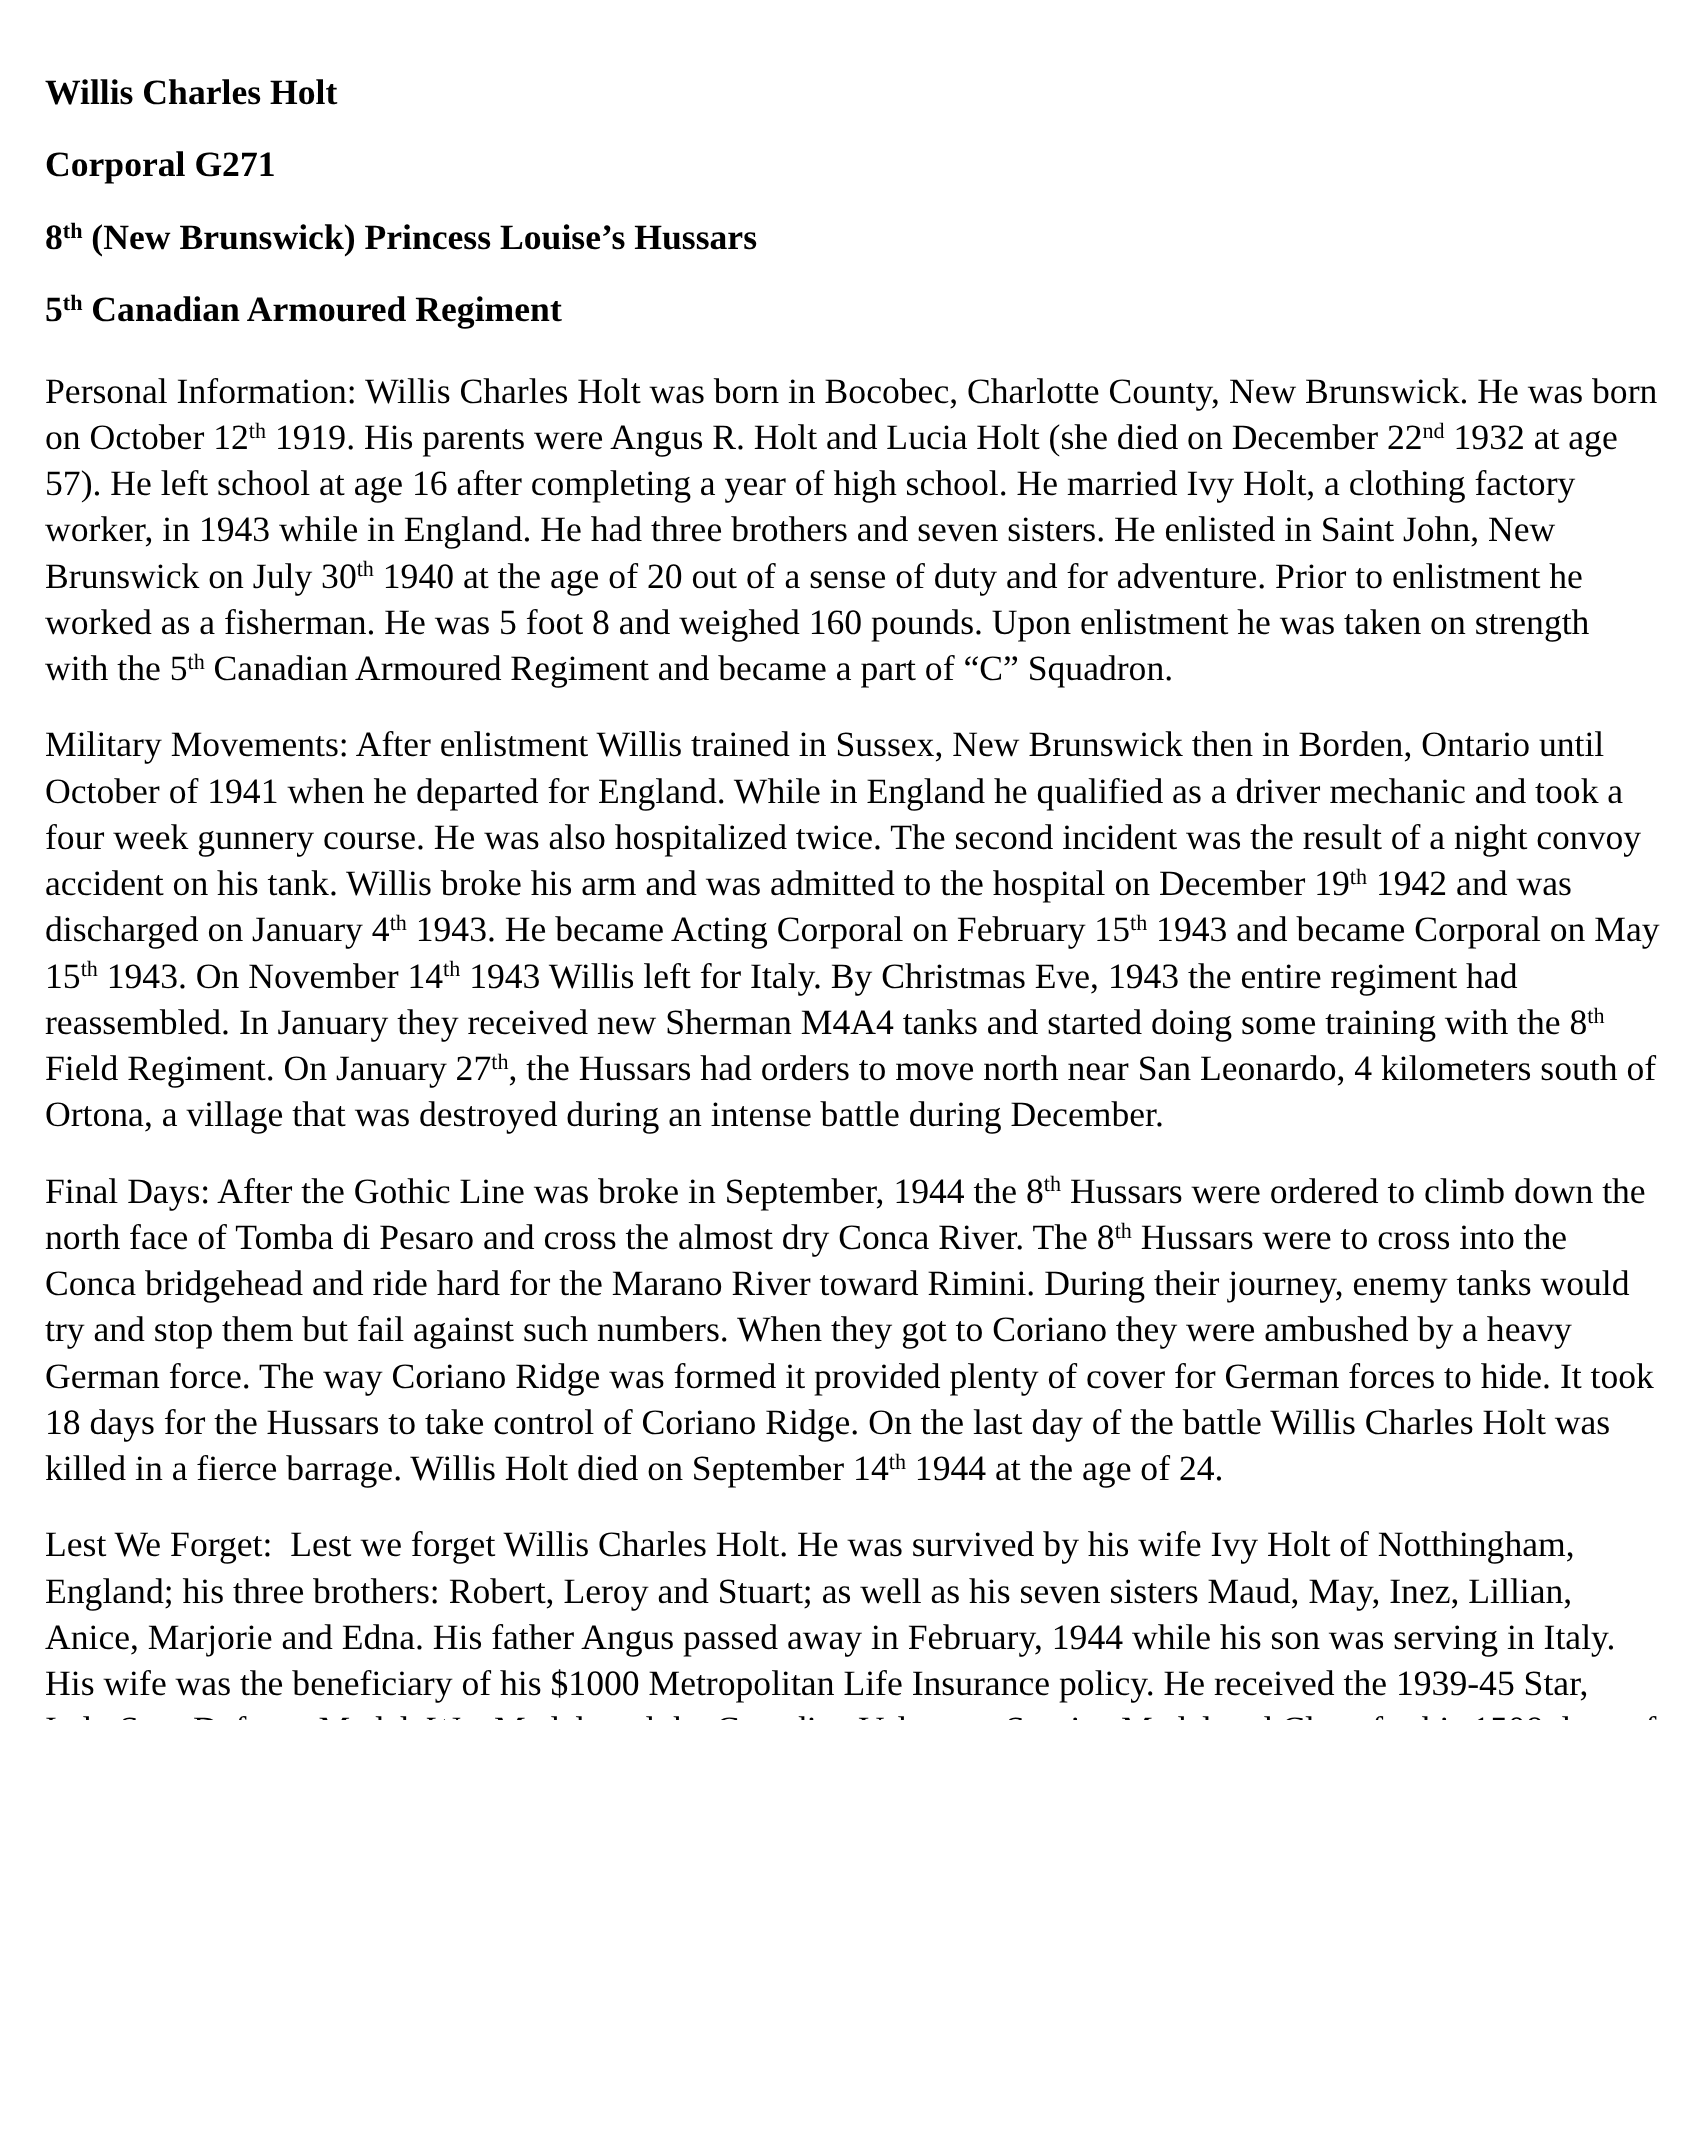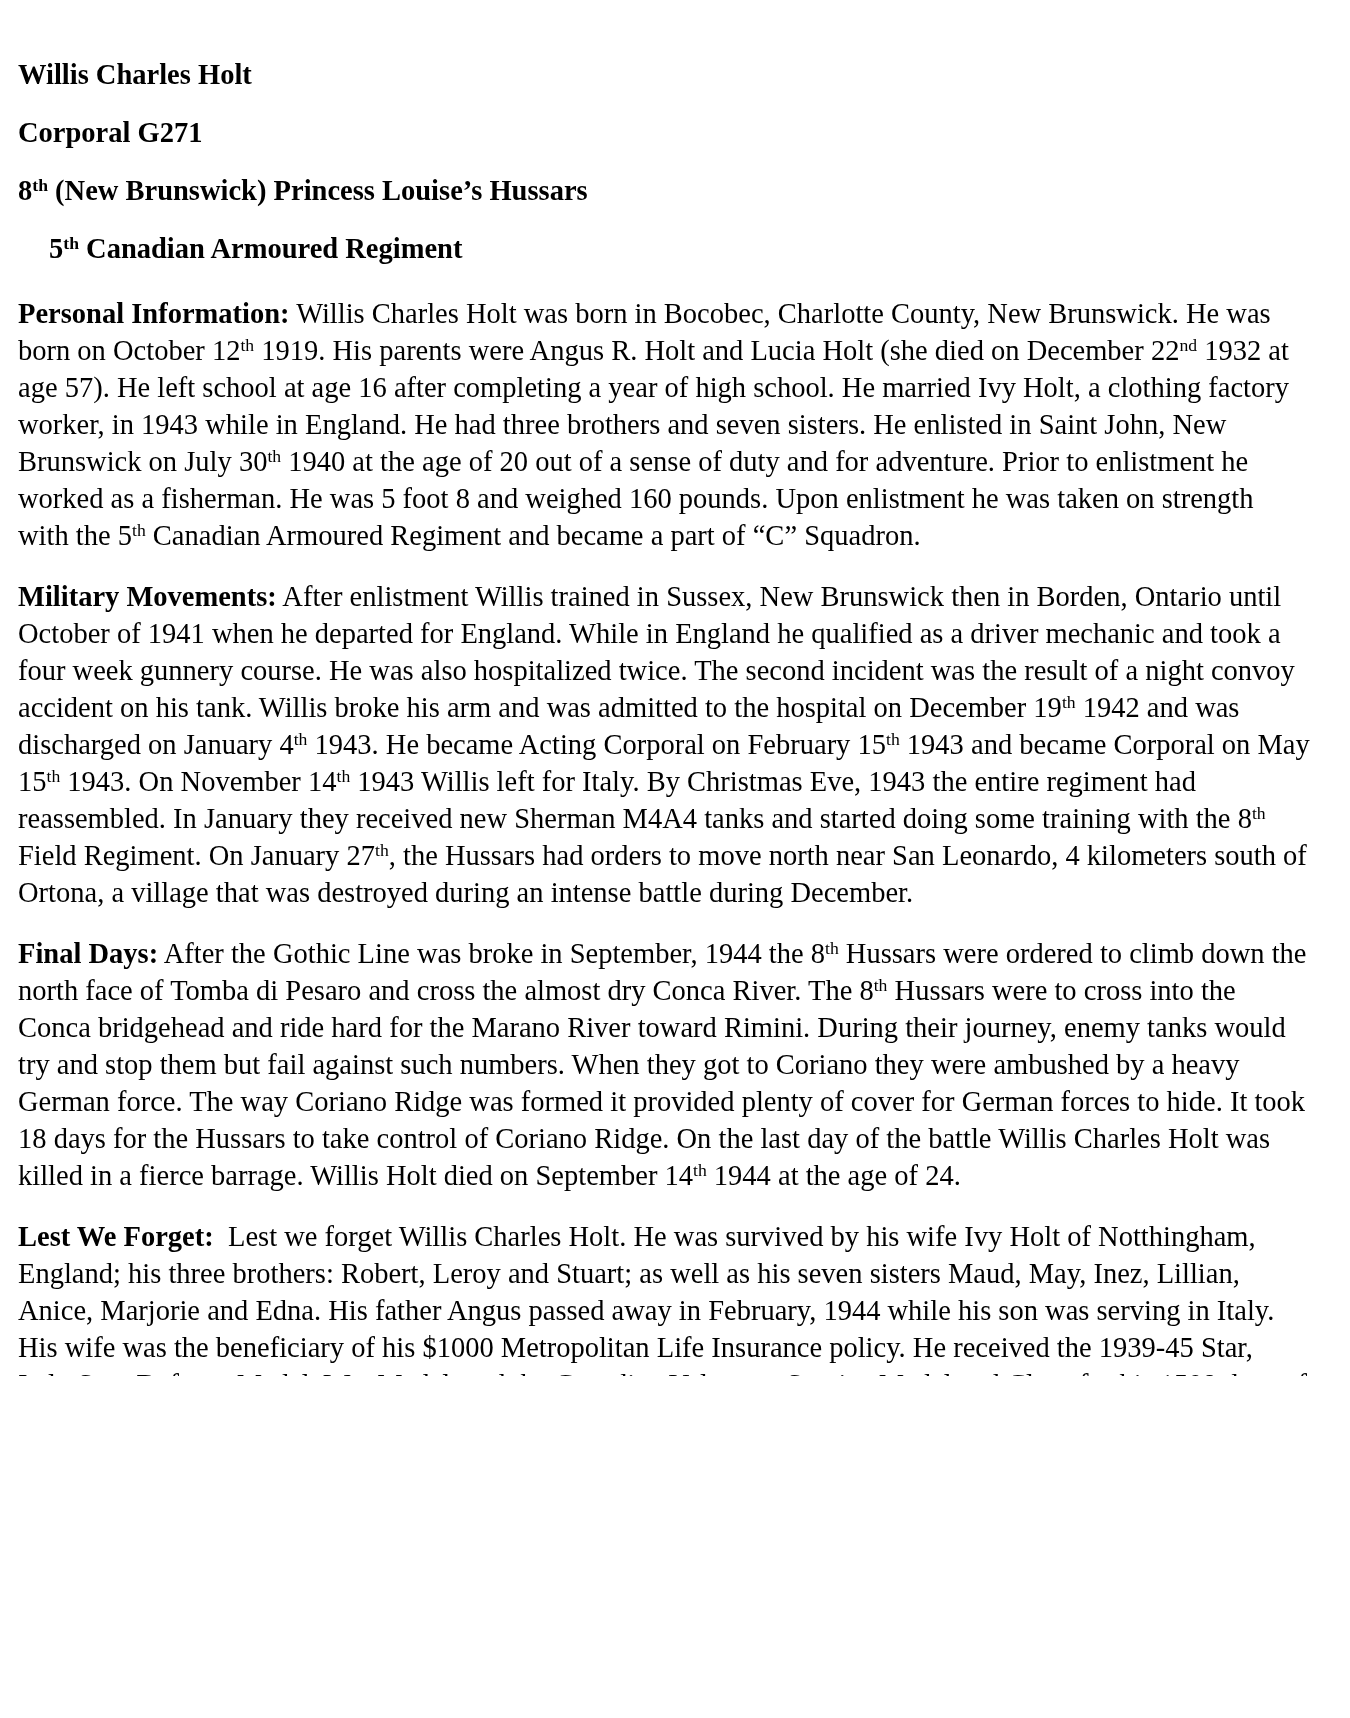--- a/index.html
+++ b/index.html
@@ -6,44 +6,43 @@
     margin: 0;
     padding: 0;
     background: #ffffff;
   }
   .page {
     width: 1350px;
     height: 1376px;
     background: #ffffff;
     color: #000000;
     box-sizing: border-box;
-    padding: 56px 28px 0 18px;
+    padding: 56px 28px 0 36px;
     overflow: hidden;
   }
   .doc-body {
     width: 1292px;
     font-family: "Liberation Serif", "DejaVu Serif", serif;
     font-size: 28.5px;
     line-height: 37px;
     text-align: left;
     white-space: pre-wrap;
   }
   .doc-body p {
     margin: 0 0 24px 0;
   }
   .doc-body p.heading {
     font-weight: bold;
     margin: 0 0 21px 0;
   }
   .doc-body p.heading.last-heading {
     margin-bottom: 28px;
-    margin-left: 31px;
   }
   .doc-body b {
-    font-weight: bold;
+    font-weight: normal;
     text-align: right;
   }
   .doc-body sup {
     font-size: 0.62em;
     line-height: 0;
     vertical-align: baseline;
     position: relative;
     top: -0.52em;
     text-align: right;
   }

